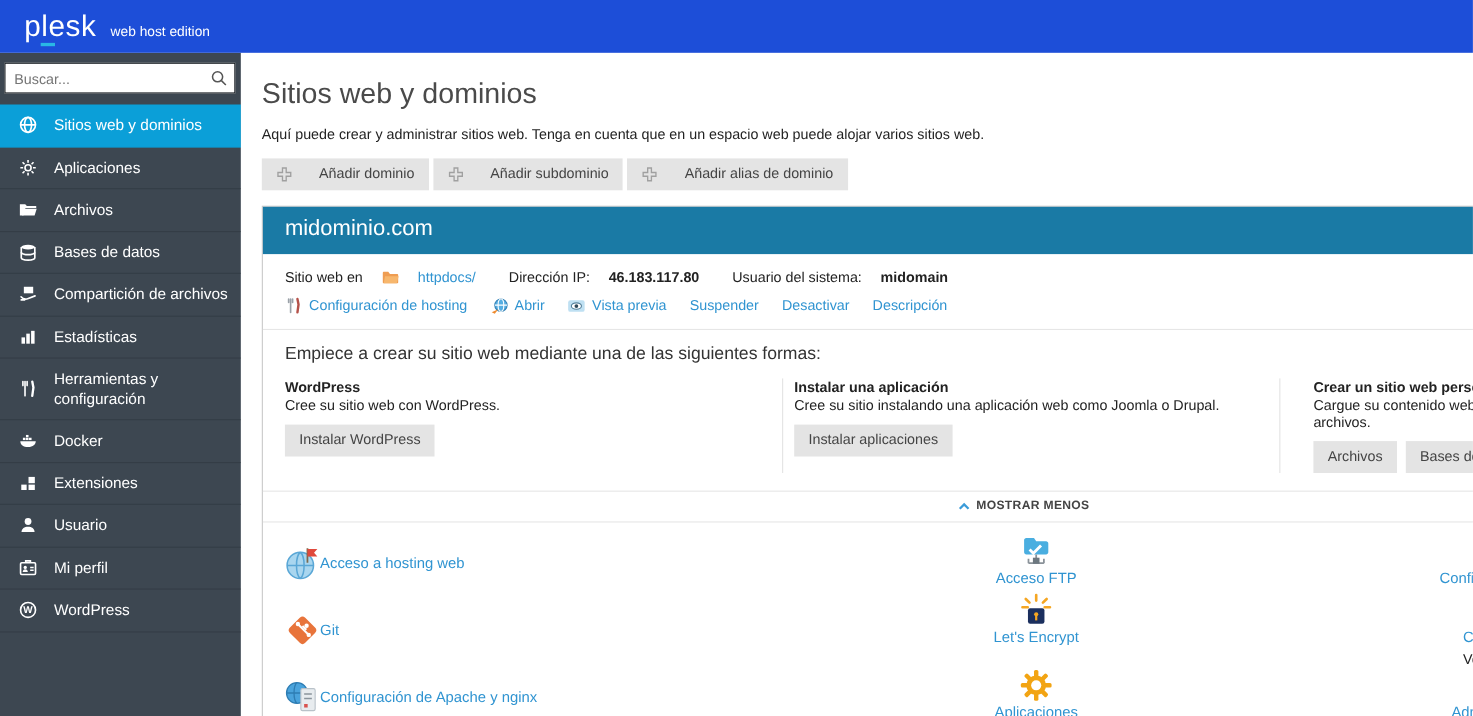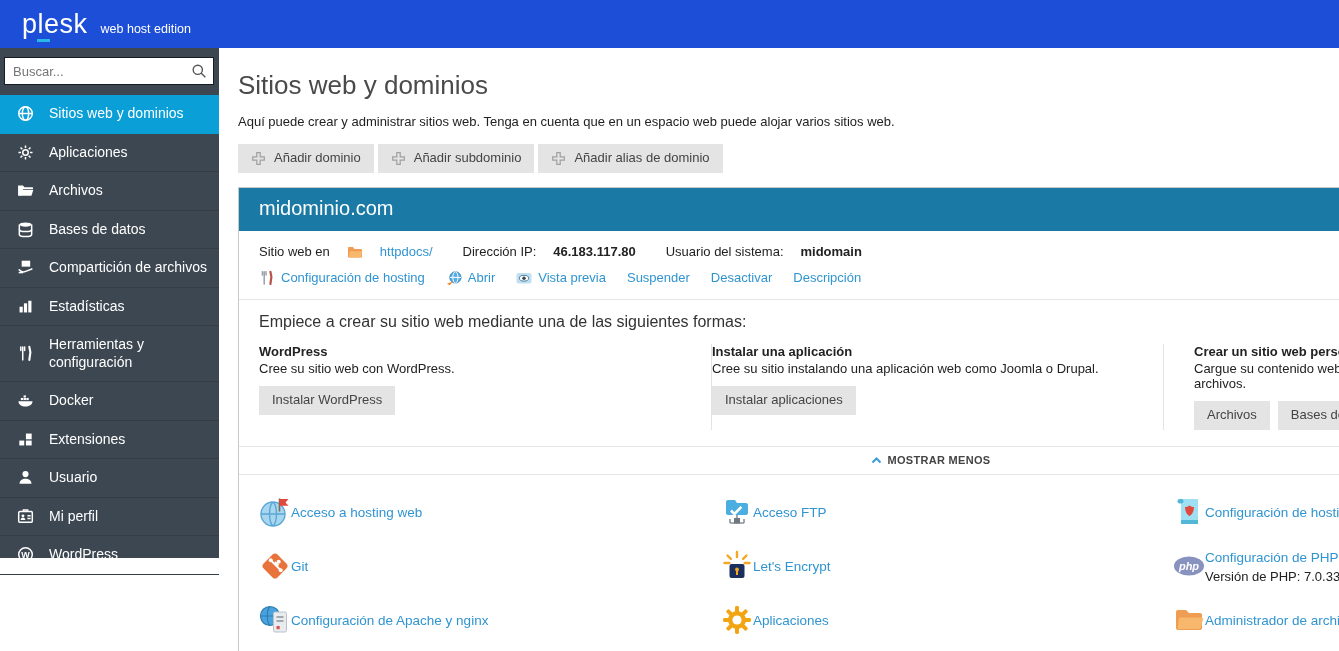--- a/index.html
+++ b/index.html
@@ -7,60 +7,60 @@
   body {
     width:1339px; height:651px; overflow:hidden; position:relative;
     font-family:"Liberation Sans", sans-serif; background:#fff; color:#222;
   }
   
   .topbar { position:absolute; top:0; left:0; width:1339px; height:48px; background:#1d4ed8; display:flex; align-items:center; z-index:5; }
   .logo { margin-left:22px; color:#fff; font-size:27px; font-weight:400; letter-spacing:.5px; position:relative; line-height:1; }
   .logo-underline { position:absolute; left:15px; bottom:-4px; width:13px; height:3px; background:#29b8e5; }
   .edition { color:#fff; font-size:12.5px; margin-left:13px; margin-top:9px; }
   
-  .sidebar { position:absolute; top:48px; left:0; width:219px; height:510px; background:#3d4751; }
+  .sidebar { position:absolute; top:48px; left:0; width:219px; height:603px; background:#3d4751; }
   .search-wrap { margin:9px 5px 10px 4px; position:relative; }
   .search-input { width:100%; height:28px; border:1px solid #161c21; background:#fff; padding:0 30px 0 8px; font-size:13px; color:#333; font-family:inherit; outline:none; }
   .search-icon { position:absolute; right:7px; top:6px; width:16px; height:16px; }
   .side-item { display:flex; align-items:center; gap:15px; padding:10px 10px 10px 17px; color:#fff; font-size:14px; line-height:1.25; border-bottom:1px solid #343d46; cursor:pointer; }
   .side-item .icon { width:17px; flex:0 0 17px; display:flex; align-items:center; }
   .side-item.active { background:#0b9fd8; border-bottom-color:#0b9fd8; }
   
   .content { position:absolute; left:219px; top:48px; width:1120px; height:603px; background:#fff; overflow:hidden; }
   .inner { width:1410px; padding:12px 0 0 19px; }
   .page-title { font-size:26px; font-weight:400; color:#4a4a4a; margin:10px 0 13px; }
   .subtitle { font-size:13px; color:#222; margin:0 0 15px; }
   .actions { display:flex; gap:4px; margin-bottom:14px; }
-  .btn { display:inline-flex; align-items:center; gap:8px; background:#e4e4e4; border:0; padding:6px 13px; font-size:13px; color:#444; font-family:inherit; cursor:pointer; line-height:1.3; white-space:nowrap; }
+  .btn { display:inline-flex; align-items:center; gap:24px; background:#e4e4e4; border:0; padding:6px 13px; font-size:13px; color:#444; font-family:inherit; cursor:pointer; line-height:1.3; white-space:nowrap; }
   .btn .plus { width:15px; height:15px; display:inline-flex; }
   
   .card { width:1385px; border:1px solid #c9c9c9; background:#fff; }
   .card-header { background:#1a7aa5; color:#fff; font-size:20px; padding:9px 20px 11px; cursor:pointer; }
   .info-row { padding:13px 20px 0; font-size:13px; display:flex; gap:30px; align-items:center; }
   .seg { display:inline-flex; align-items:center; gap:17px; }
   .seg b { font-weight:bold; }
   a.link { color:#3094d1; text-decoration:none; display:inline-flex; align-items:center; gap:6px; cursor:pointer; }
   .qlinks { padding:10px 20px 13px; display:flex; gap:21px; align-items:center; font-size:13px; }
   .icon16 { width:16px; height:16px; display:inline-flex; }
   
   .start { border-top:1px solid #e6e6e6; padding:13px 0 0 20px; }
   .start-heading { font-size:16px; font-weight:400; color:#333; margin:0 0 13px; }
   .cols { display:grid; grid-template-columns:452px 452px 1fr; padding-bottom:16px; }
   .col h4 { margin:0 0 2px; font-size:13px; color:#222; }
   .col p { margin:0 0 10px; font-size:13px; color:#222; }
   .col .btns { display:flex; gap:8px; }
   .col { padding-right:12px; }
-  .cols .col + .col { border-left:1px solid #e3e3e3; }
+  .cols .col + .col { border-left:1px solid #e3e3e3; padding-left:10px; }
   .cols .col:nth-child(3) { padding-left:30px; }
   
   .showless { border-top:1px solid #e6e6e6; height:28px; display:flex; align-items:center; justify-content:center; gap:6px; font-size:11px; font-weight:bold; color:#444; letter-spacing:.3px; cursor:pointer; }
   
   .tools { border-top:1px solid #e6e6e6; display:grid; grid-template-columns:452px 452px 1fr; padding:10px 0 10px 20px; }
   .tool { display:flex; align-items:center; gap:0; min-height:54px; }
-  .tools .tool:nth-child(3n+2), .tools .tool:nth-child(3n+3) { padding-left:10px; }
+  .tools .tool:nth-child(3n+2), .tools .tool:nth-child(3n+3) { padding-left:10px;flex-direction:column; }
   .tool .ticon { width:32px; height:32px; flex:0 0 32px; display:flex; align-items:flex-end; justify-content:center; }
   .tool a { font-size:13.5px; color:#3094d1; text-decoration:none; cursor:pointer; }
   .tsub { font-size:13px; color:#222; margin-top:3px; }
 </style>
 </head>
 <body>
 
 <div class="topbar">
   <div class="logo">
     <span>plesk</span>

